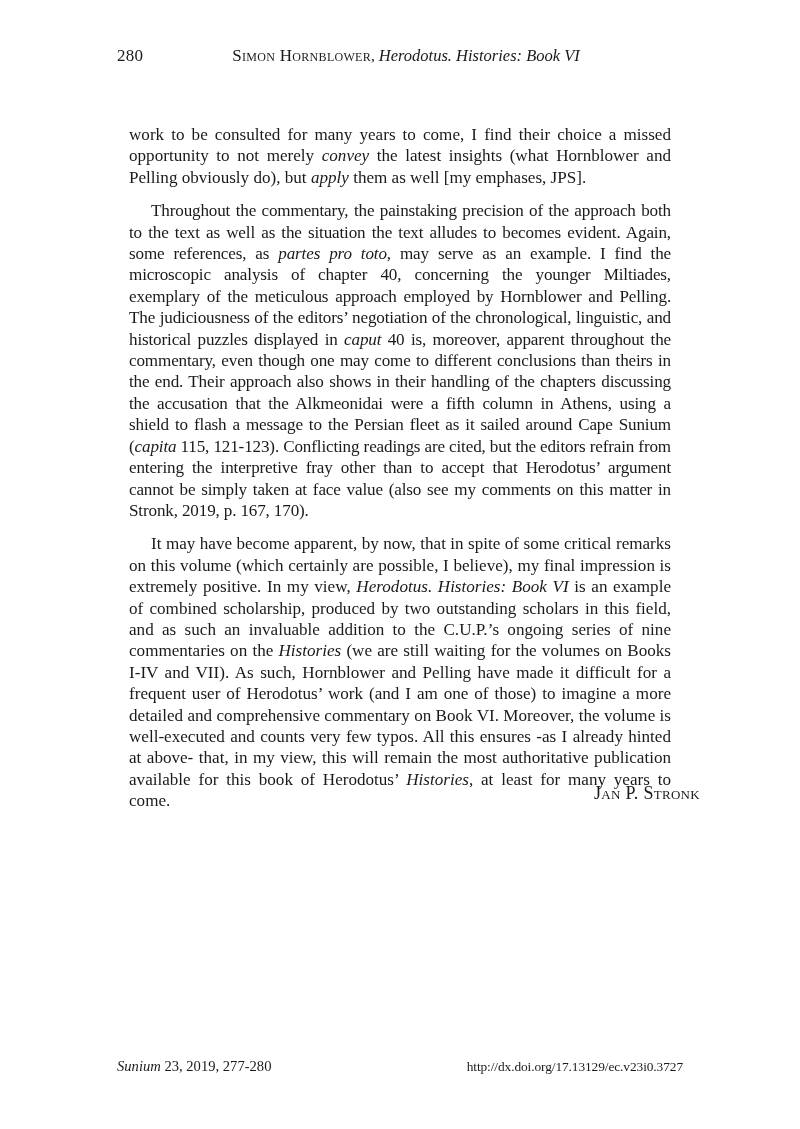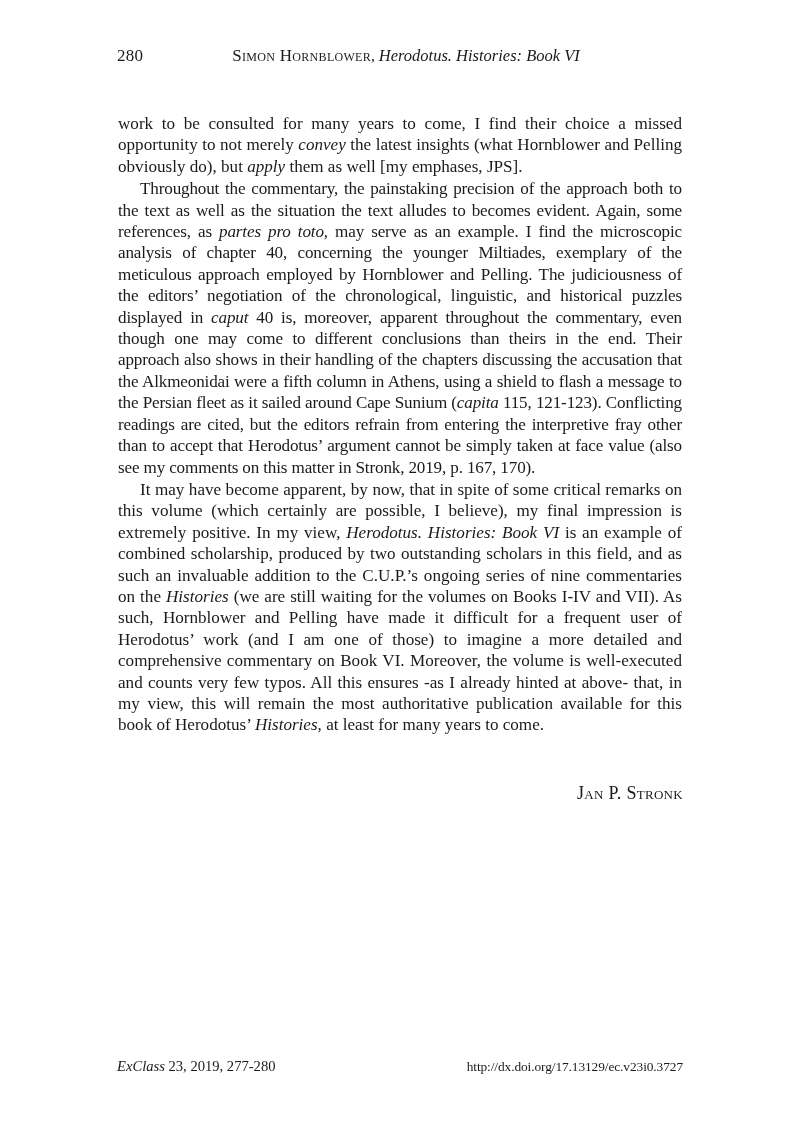--- a/index.html
+++ b/index.html
@@ -55,42 +55,42 @@
   }
 
   
   .textblock {
     position: absolute;
     left: 117px;
     top: 112px;
     width: 566px;
   }
   p.para {
-    margin: 1px;
+    margin: 12px;
     font-size: 17.1px;
     line-height: 21.4px;
     text-align: justify;
     text-justify: inter-word;
     text-indent: 0;
     hyphens: none;
   }
   p.para.indent {
     text-indent: 22px;
   }
   p.para em, .it {
     font-style: italic;
   }
   .tight {
     letter-spacing: -0.15px;
   }
 
   
   .signature {
     position: absolute;
-    left: 117px;
+    left: 134px;
     top: 783px;
     width: 566px;
     text-align: right;
     font-size: 17.1px;
     line-height: 21.8px;
   }
   .sig-name {
     font-variant: small-caps;
     font-size: 18px;
     letter-spacing: 0.3px;
@@ -136,17 +136,17 @@
     <p class="para indent tight"><span>Throughout the commentary, the painstaking precision of the approach both to the text as well as the situation the text alludes to becomes evident. Again, some references, as </span><em>partes pro toto</em><span>, may serve as an example. I find the microscopic analysis of chapter 40, concerning the younger Miltiades, exemplary of the meticulous approach employed by Hornblower and Pelling. The judiciousness of the editors’ negotiation of the chronological, linguistic, and historical puzzles displayed in </span><em>caput</em><span> 40 is, moreover, apparent throughout the commentary, even though one may come to different conclusions than theirs in the end. Their approach also shows in their handling of the chapters discussing the accusation that the Alkmeonidai were a fifth column in Athens, using a shield to flash a message to the Persian fleet as it sailed around Cape Sunium (</span><em>capita</em><span> 115, 121-123). Conflicting readings are cited, but the editors refrain from entering the interpretive fray other than to accept that Herodotus’ argument cannot be simply taken at face value (also see my comments on this matter in Stronk, 2019, p. 167, 170).</span></p>
 
     <p class="para indent"><span>It may have become apparent, by now, that in spite of some critical remarks on this volume (which certainly are possible, I believe), my final impression is extremely positive. In my view, </span><em>Herodotus. Histories: Book VI</em><span> is an example of combined scholarship, produced by two outstanding scholars in this field, and as such an invaluable addition to the C.U.P.’s ongoing series of nine commentaries on the </span><em>Histories</em><span> (we are still waiting for the volumes on Books I-IV and VII). As such, Hornblower and Pelling have made it difficult for a frequent user of Herodotus’ work (and I am one of those) to imagine a more detailed and comprehensive commentary on Book VI. Moreover, the volume is well-executed and counts very few typos. All this ensures -as I already hinted at above- that, in my view, this will remain the most authoritative publication available for this book of Herodotus’ </span><em>Histories</em><span>, at least for many years to come.</span></p>
   </div>
 
   <div class="signature">
     <div class="sig-name">Jan P. Stronk</div>
   </div>
 
   <div class="footer">
-    <div class="footer-left"><span class="it">ExClass</span><span> 23, 2019, 277-280</span></div>
+    <div class="footer-left"><span class="it">Sunium</span><span> 23, 2019, 277-280</span></div>
     <div class="footer-right">http://dx.doi.org/17.13129/ec.v23i0.3727</div>
   </div>
 
 </div>
 
 </body></html>

